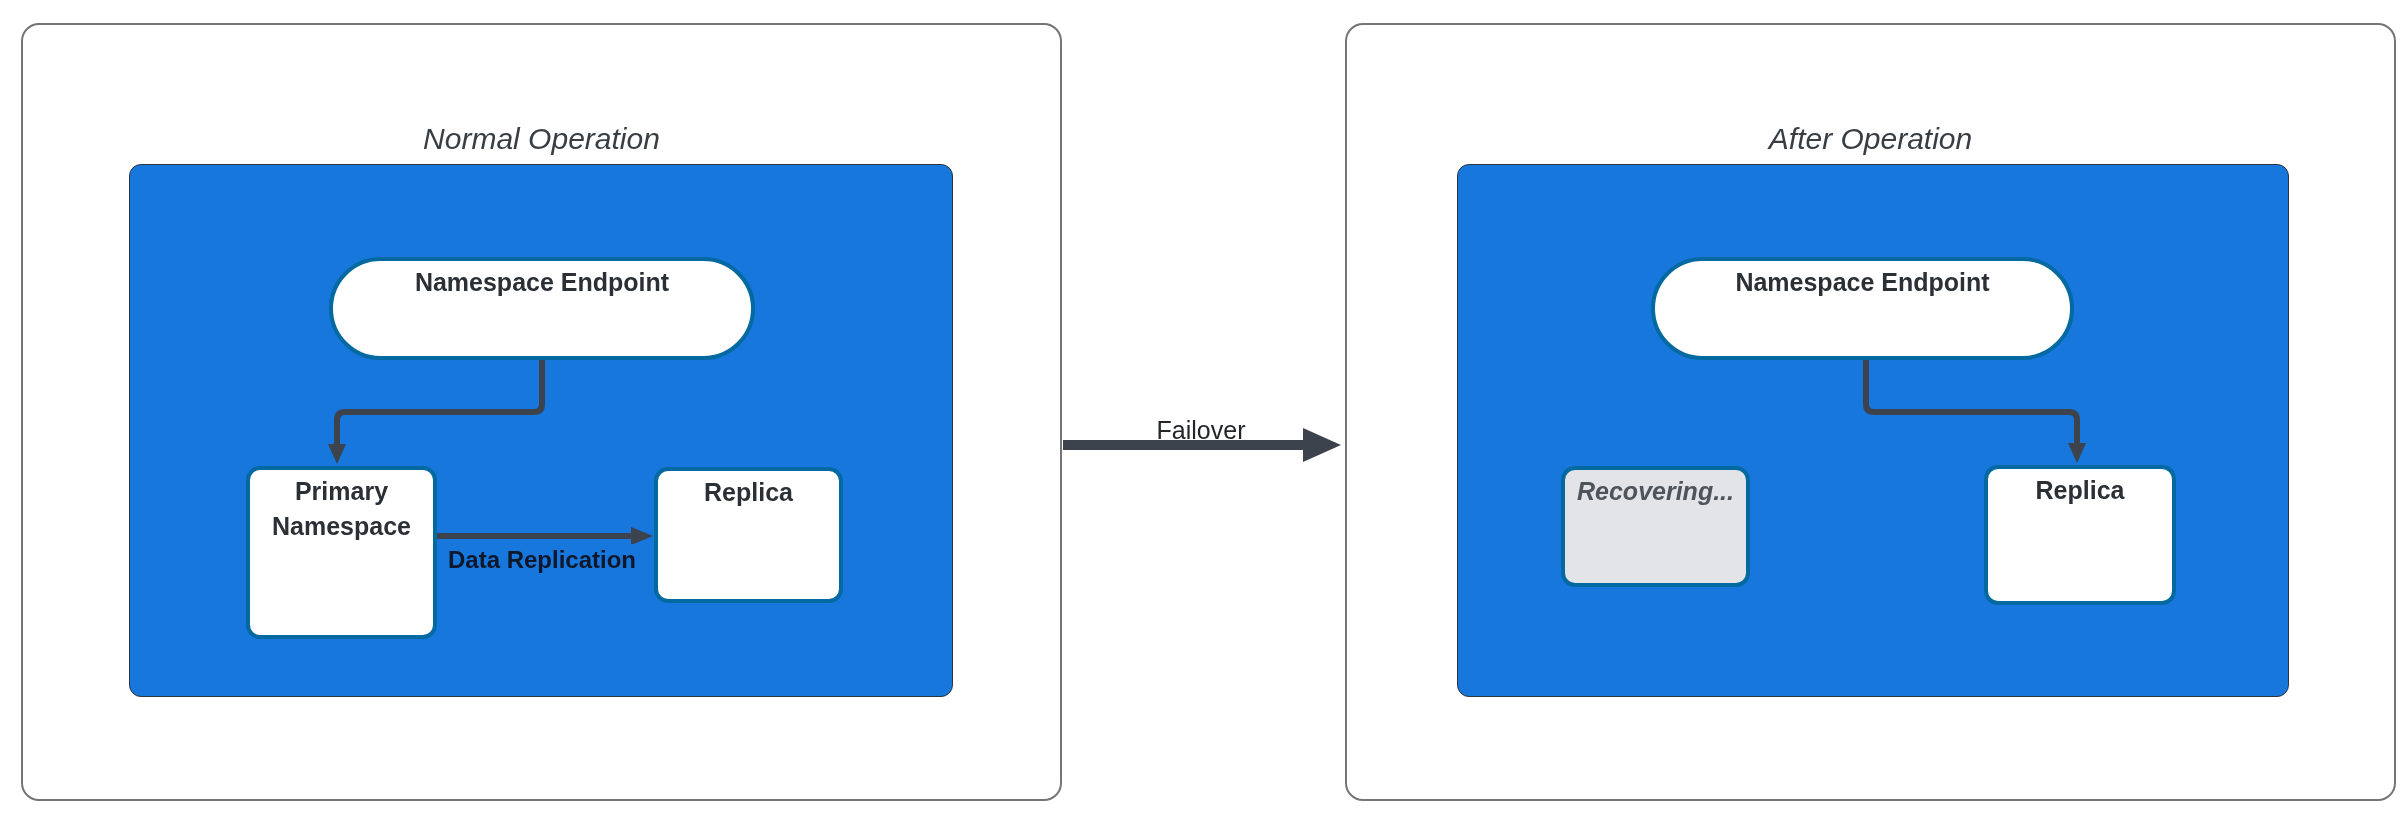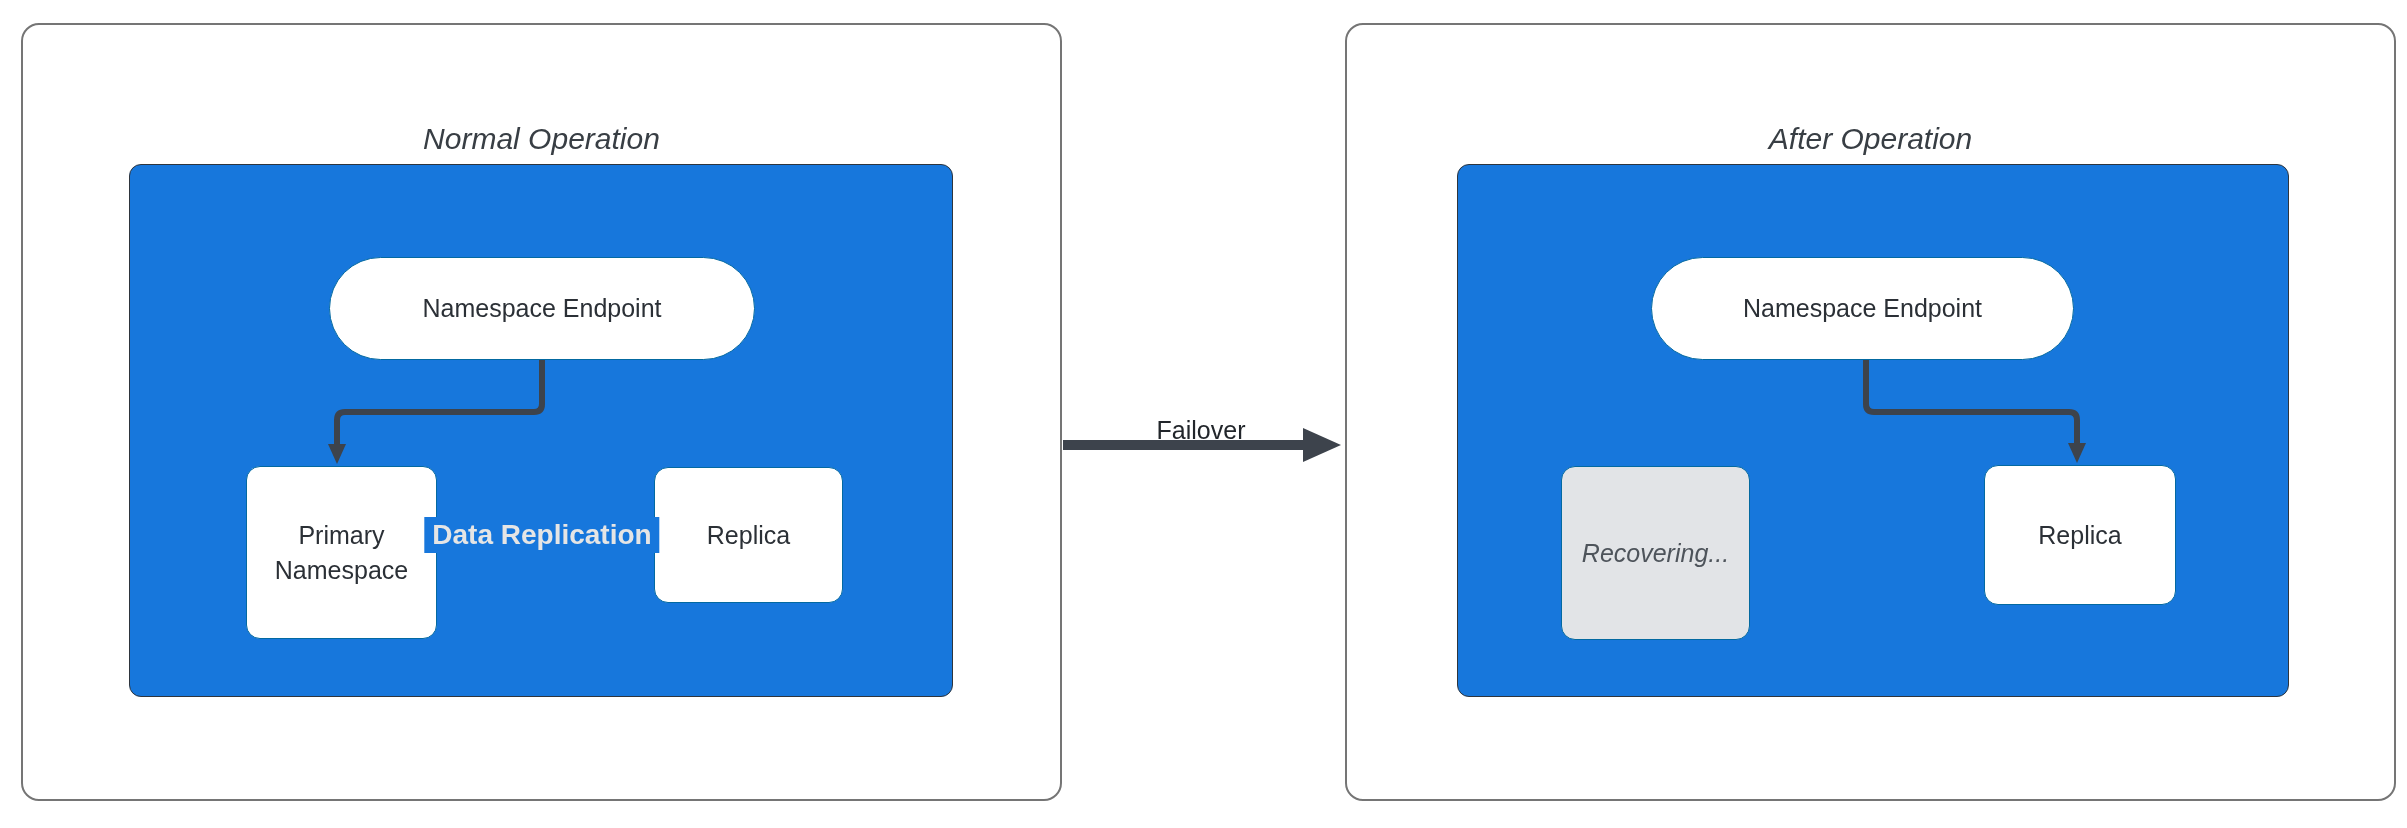--- a/index.html
+++ b/index.html
@@ -67,56 +67,57 @@
   .fat-edge {
     fill: none;
     stroke: #3d434c;
     stroke-width: 10px;
   }
 
   
   .node {
     position: absolute;
     background: #ffffff;
-    border: 1px solid #0369a1;
+    border: 4px solid #0369a1;
     box-sizing: border-box;
     display: flex;
-    align-items: center;
+    align-items: flex-start;
     justify-content: center;
     text-align: center;
     font-size: 25px;
     color: #2b3036;
     line-height: 1.38;
     z-index: 3;
     padding: 4px 10px;
+    font-weight: bold;
   }
   .node.pill { border-radius: 52px; }
   .node.box  { border-radius: 14px; }
 
   #node-endpoint-left    { left: 329px;  top: 257px; width: 426px; height: 103px; }
   #node-primary          { left: 246px;  top: 466px; width: 191px; height: 173px; }
   #node-replica-left     { left: 654px;  top: 467px; width: 189px; height: 136px; }
   #node-endpoint-right   { left: 1651px; top: 257px; width: 423px; height: 103px; }
-  #node-recovering       { left: 1561px; top: 466px; width: 189px; height: 174px;
+  #node-recovering       { left: 1561px; top: 466px; width: 189px; height: 121px;
                            background: #e2e4e7; font-style: italic; color: #4e545b; }
   #node-replica-right    { left: 1984px; top: 465px; width: 192px; height: 140px; }
 
   
   .edge-label {
     position: absolute;
     transform: translate(-50%, -50%);
     z-index: 4;
     white-space: nowrap;
   }
   #label-replication {
-    left: 542px; top: 535px;
+    left: 542px; top: 560px;
     background: #1777dc;
-    color: #e5e5e5;
+    color: #0f172a;
     font-weight: bold;
-    font-size: 28px;
+    font-size: 24px;
     padding: 2px 8px;
   }
   #label-failover {
     left: 1201px; top: 413px;
     color: #22262b;
     font-size: 25px;
     margin-top: 17px;
   }
 </style>
 </head>

